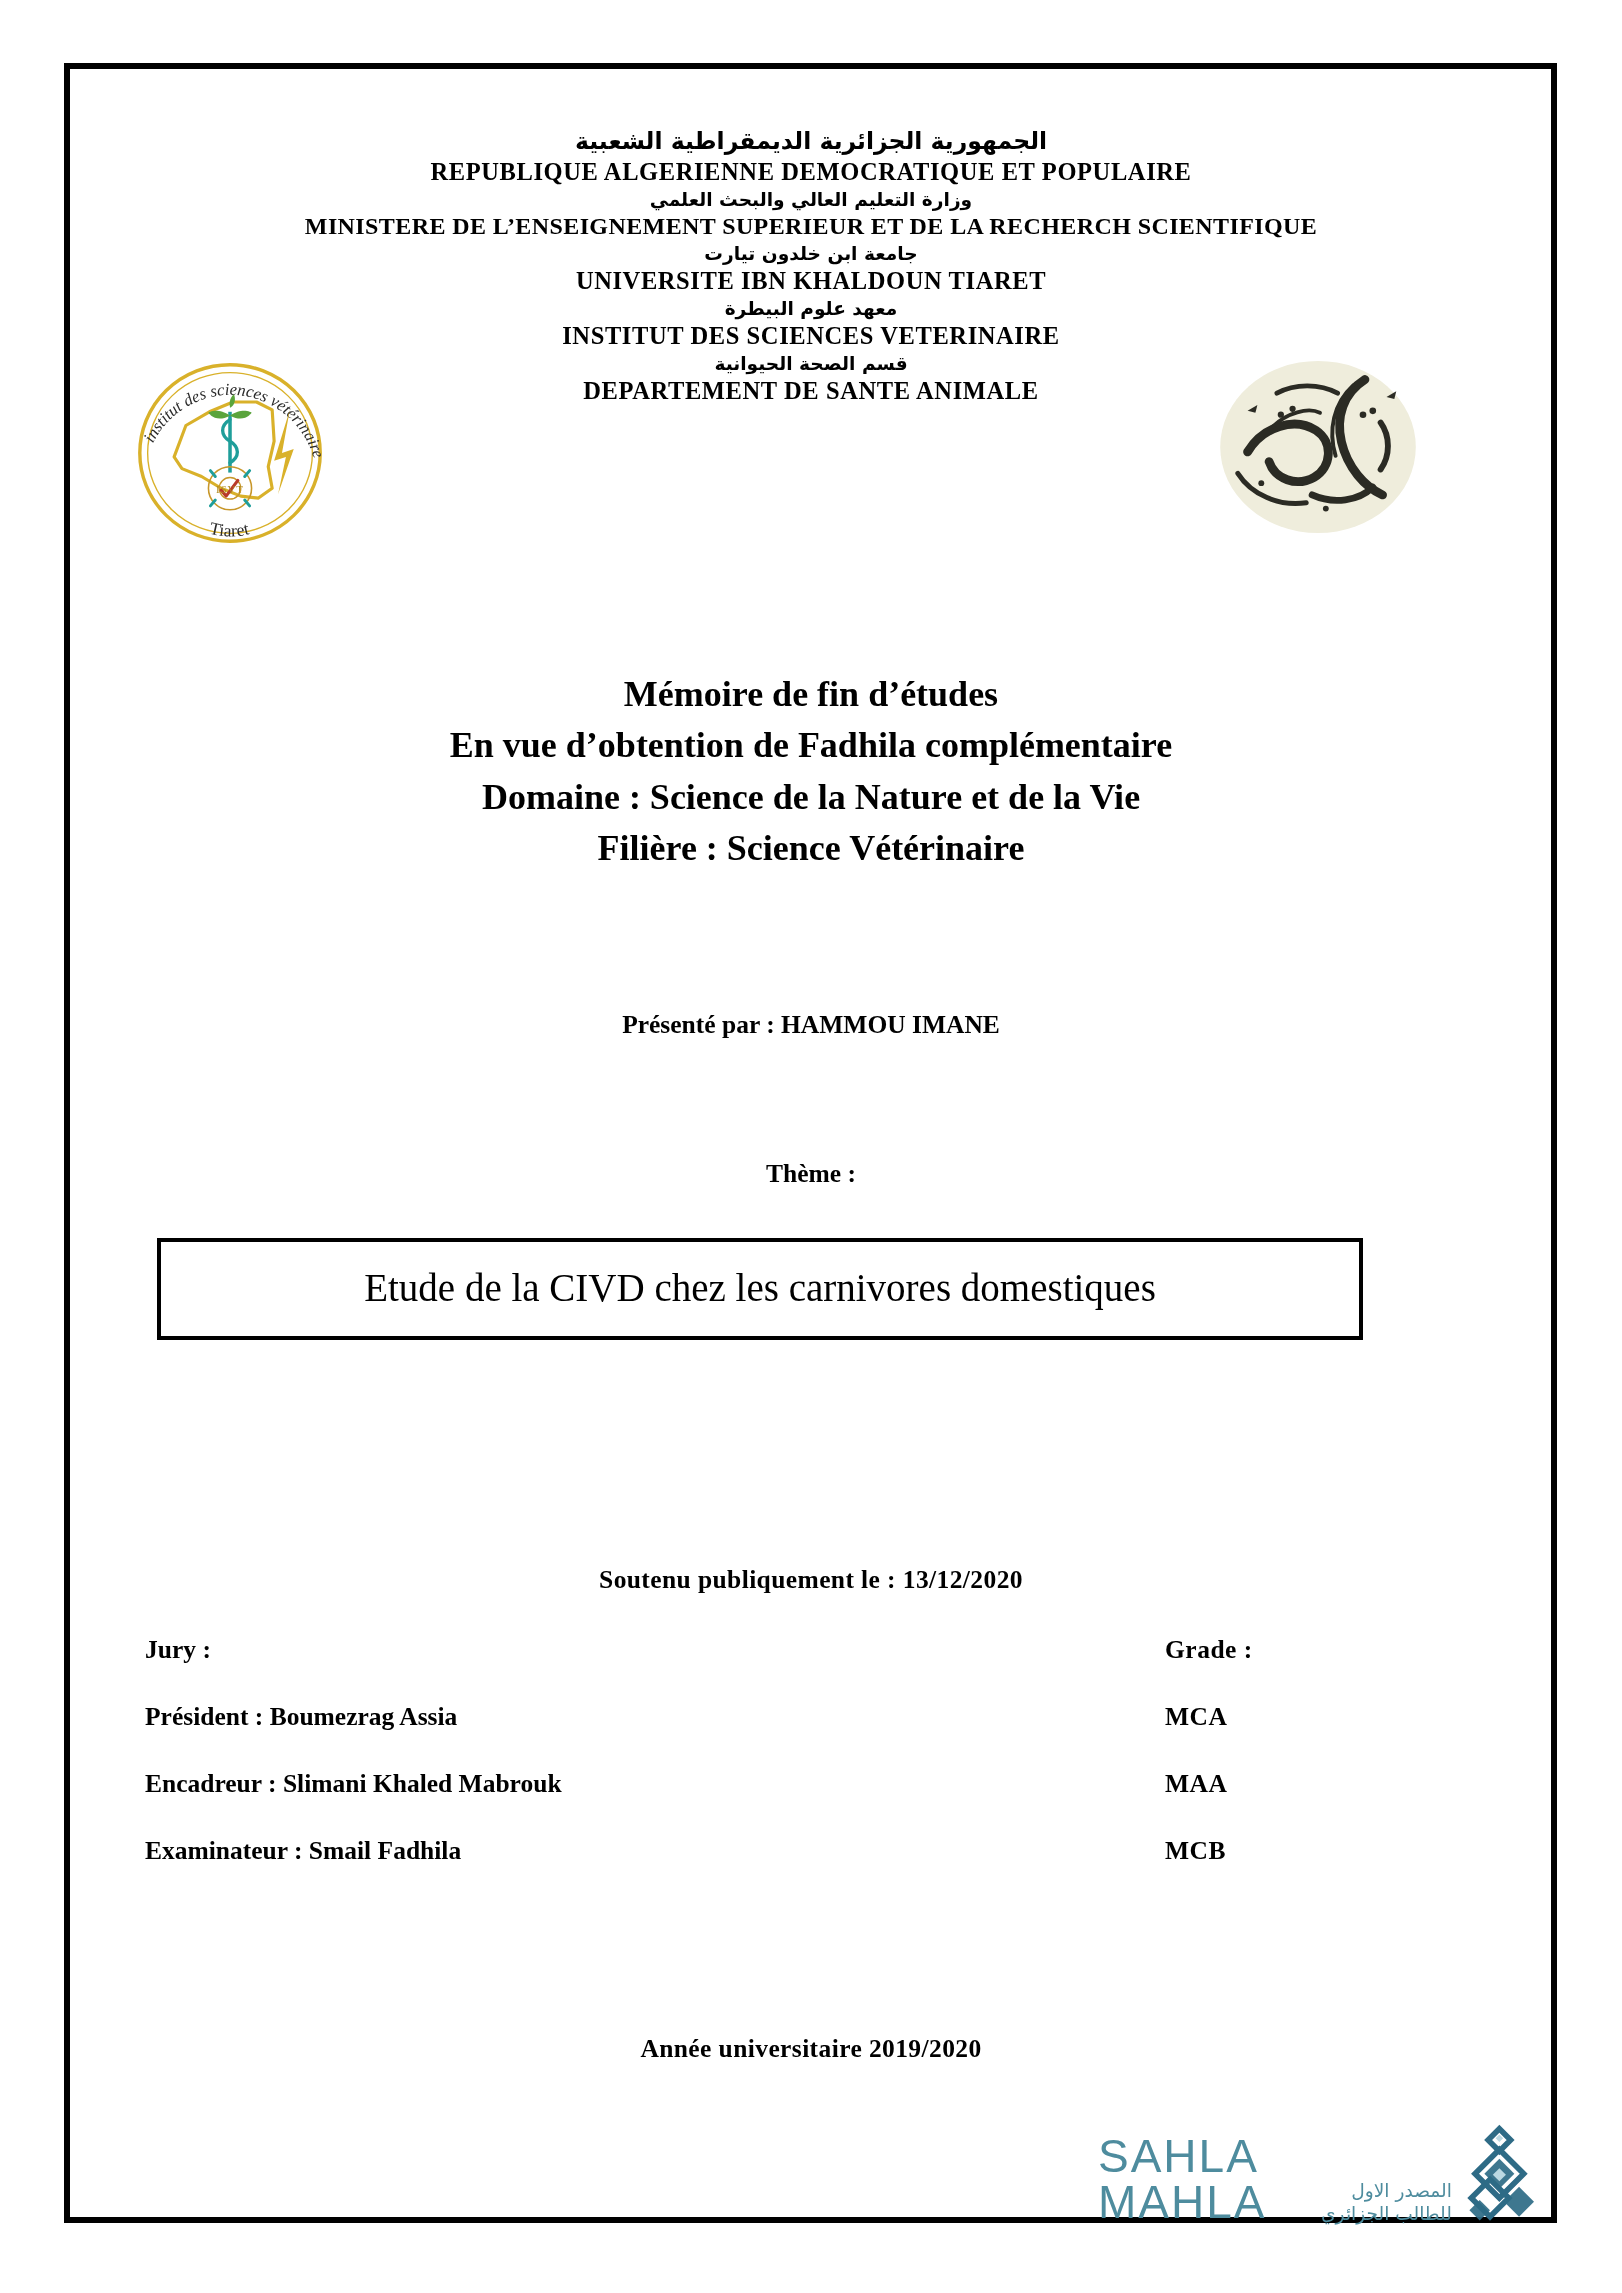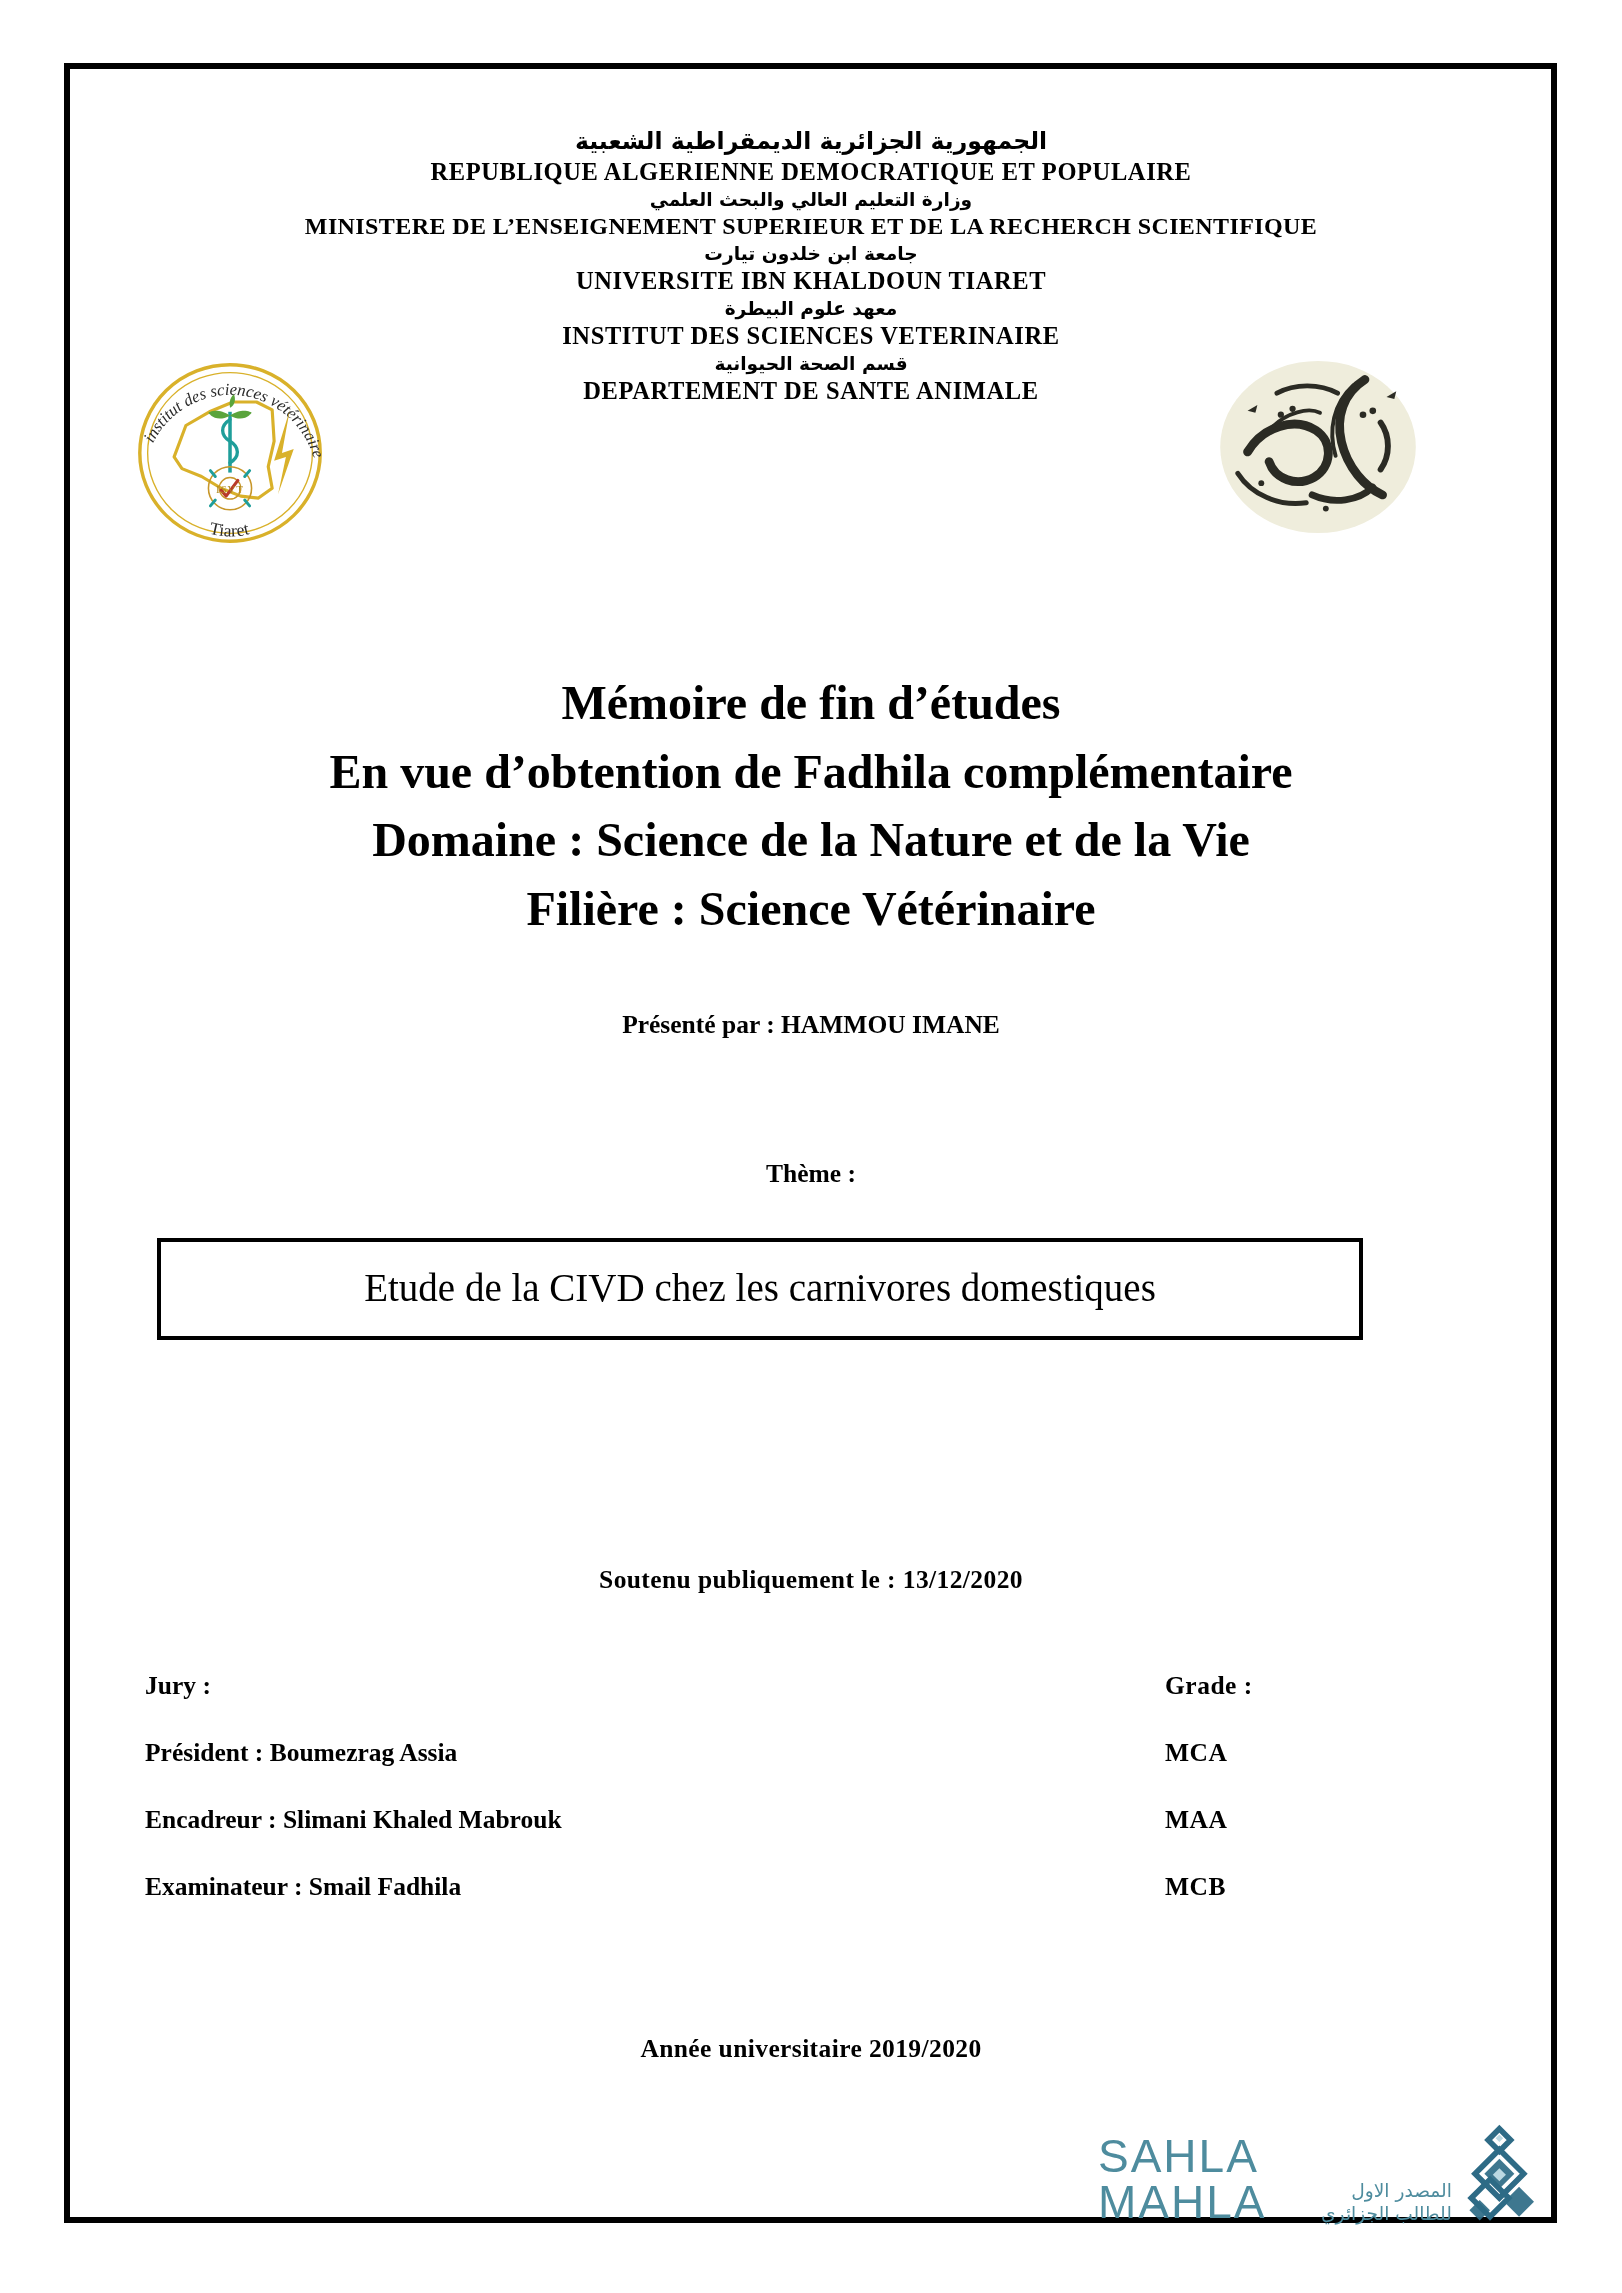--- a/index.html
+++ b/index.html
@@ -79,21 +79,21 @@
   }
 
   
   .main-title {
     position: absolute;
     left: 0;
     top: 669px;
     width: 1622px;
     text-align: center;
     font-weight: bold;
-    font-size: 48px;
+    font-size: 36px;
     line-height: 1.43;
   }
 
   
   .presented {
     position: absolute;
     left: 0;
     top: 1010px;
     width: 1622px;
     text-align: center;
@@ -149,21 +149,20 @@
     top: 1635px;
     width: 1157px;
     font-weight: bold;
     font-size: 25.5px;
   }
   .jury-row {
     display: flex;
     justify-content: space-between;
     align-items: baseline;
     margin-bottom: 37px;
-    margin-top: 36px;
   }
   .jury-row.header-row { margin-bottom: 37px; }
   .jury-left { text-align: left; }
   .jury-right {
     width: 137px;
     text-align: left;
     letter-spacing: 0.5px;
   }
 
   

